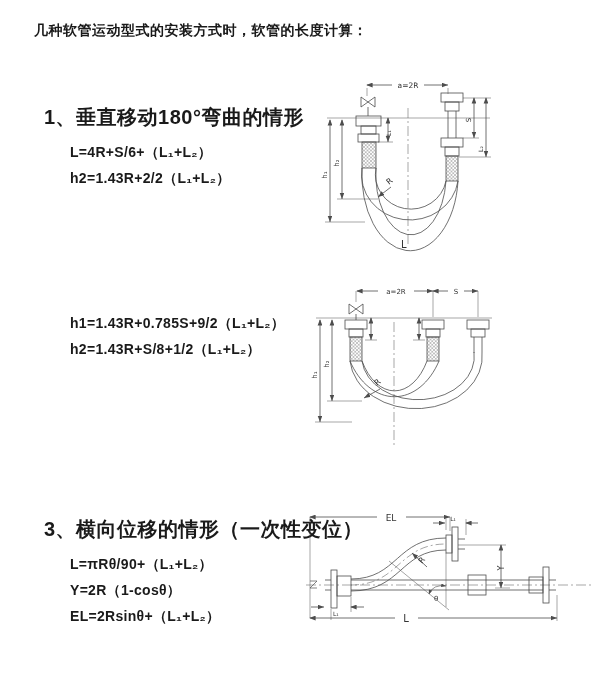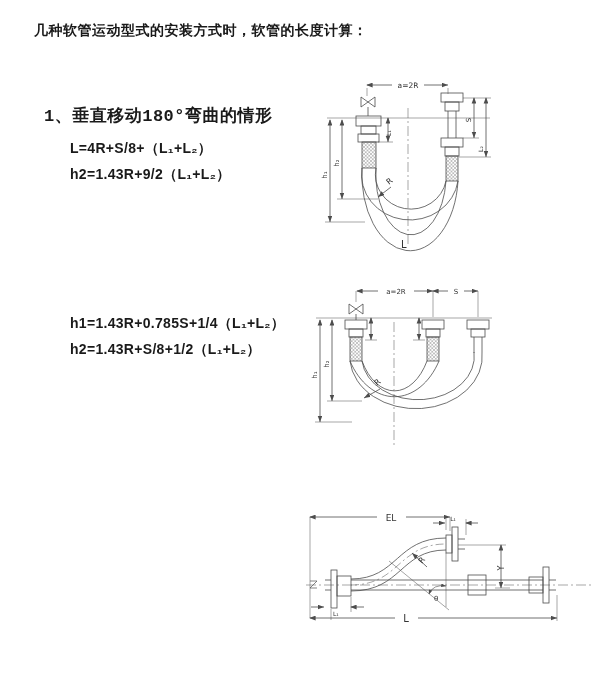--- a/index.html
+++ b/index.html
@@ -2,50 +2,58 @@
 <html><head>
 <meta charset="utf-8">
 <style>
   html,body{margin:0;padding:0;}
   .page{
     position:relative;width:600px;height:675px;background:#ffffff;
     font-family:"Liberation Sans","DejaVu Sans",sans-serif;color:#1a1a1a;overflow:hidden;
   }
   .title{position:absolute;left:34px;top:22px;font-size:14px;font-weight:bold;letter-spacing:.5px;}
   .section{position:absolute;left:44px;}
-  .section .heading{font-size:17px;font-weight:bold;letter-spacing:.5px;font-family:Liberation Mono, monospace;}
+  .section .heading{font-size:20px;font-weight:bold;letter-spacing:.5px;}
   .section .formulas{margin-left:26px;margin-top:8px;}
   .section .formula{font-size:14px;font-weight:bold;height:26px;line-height:26px;letter-spacing:.3px;white-space:nowrap;}
   #sec1{top:104px;} #sec2{top:302px;} #sec3{top:516px;}
   svg{position:absolute;}
   svg text{fill:#333;stroke:none;font-family:"DejaVu Sans","Liberation Sans",sans-serif;}
   #dia1{left:310px;top:70px;} #dia2{left:308px;top:278px;} #dia3{left:300px;top:498px;}
 </style>
 </head>
 <body>
 
 <div class="page">
 
   <div class="title">几种软管运动型式的安装方式时，软管的长度计算：</div>
 
   <div class="section" id="sec1">
     <div class="heading">1、垂直移动180°弯曲的情形</div>
     <div class="formulas">
-      <div class="formula">L=4R+S/8+（L₁+L₂）</div>
-      <div class="formula">h2=1.43R+9/2（L₁+L₂）</div>
+      <div class="formula">L=4R+S/6+（L₁+L₂）</div>
+      <div class="formula">h2=1.43R+2/2（L₁+L₂）</div>
     </div>
   </div>
 
   <div class="section" id="sec2">
     <div class="formulas">
-      <div class="formula">h1=1.43R+0.785S+1/4（L₁+L₂）</div>
+      <div class="formula">h1=1.43R+0.785S+9/2（L₁+L₂）</div>
       <div class="formula">h2=1.43R+S/8+1/2（L₁+L₂）</div>
     </div>
   </div>
 
+  <div class="section" id="sec3">
+    <div class="heading">3、横向位移的情形（一次性变位）</div>
+    <div class="formulas">
+      <div class="formula">L=πRθ/90+（L₁+L₂）</div>
+      <div class="formula">Y=2R（1-cosθ）</div>
+      <div class="formula">EL=2Rsinθ+（L₁+L₂）</div>
+    </div>
+  </div>
 
   <svg id="dia1" width="290" height="195" viewBox="310 70 290 195">
     <defs>
       <marker id="ah1" markerWidth="9" markerHeight="7" refX="8" refY="3" orient="auto">
           <path d="M0,0 L8,3 L0,6 z" fill="#4d4d4d"></path>
         </marker>
       <marker id="ar1" markerWidth="9" markerHeight="7" refX="1" refY="3" orient="auto">
           <path d="M8,0 L0,3 L8,6 z" fill="#4d4d4d"></path>
         </marker>
       <pattern id="br1" patternUnits="userSpaceOnUse" width="3.5" height="3.5">

